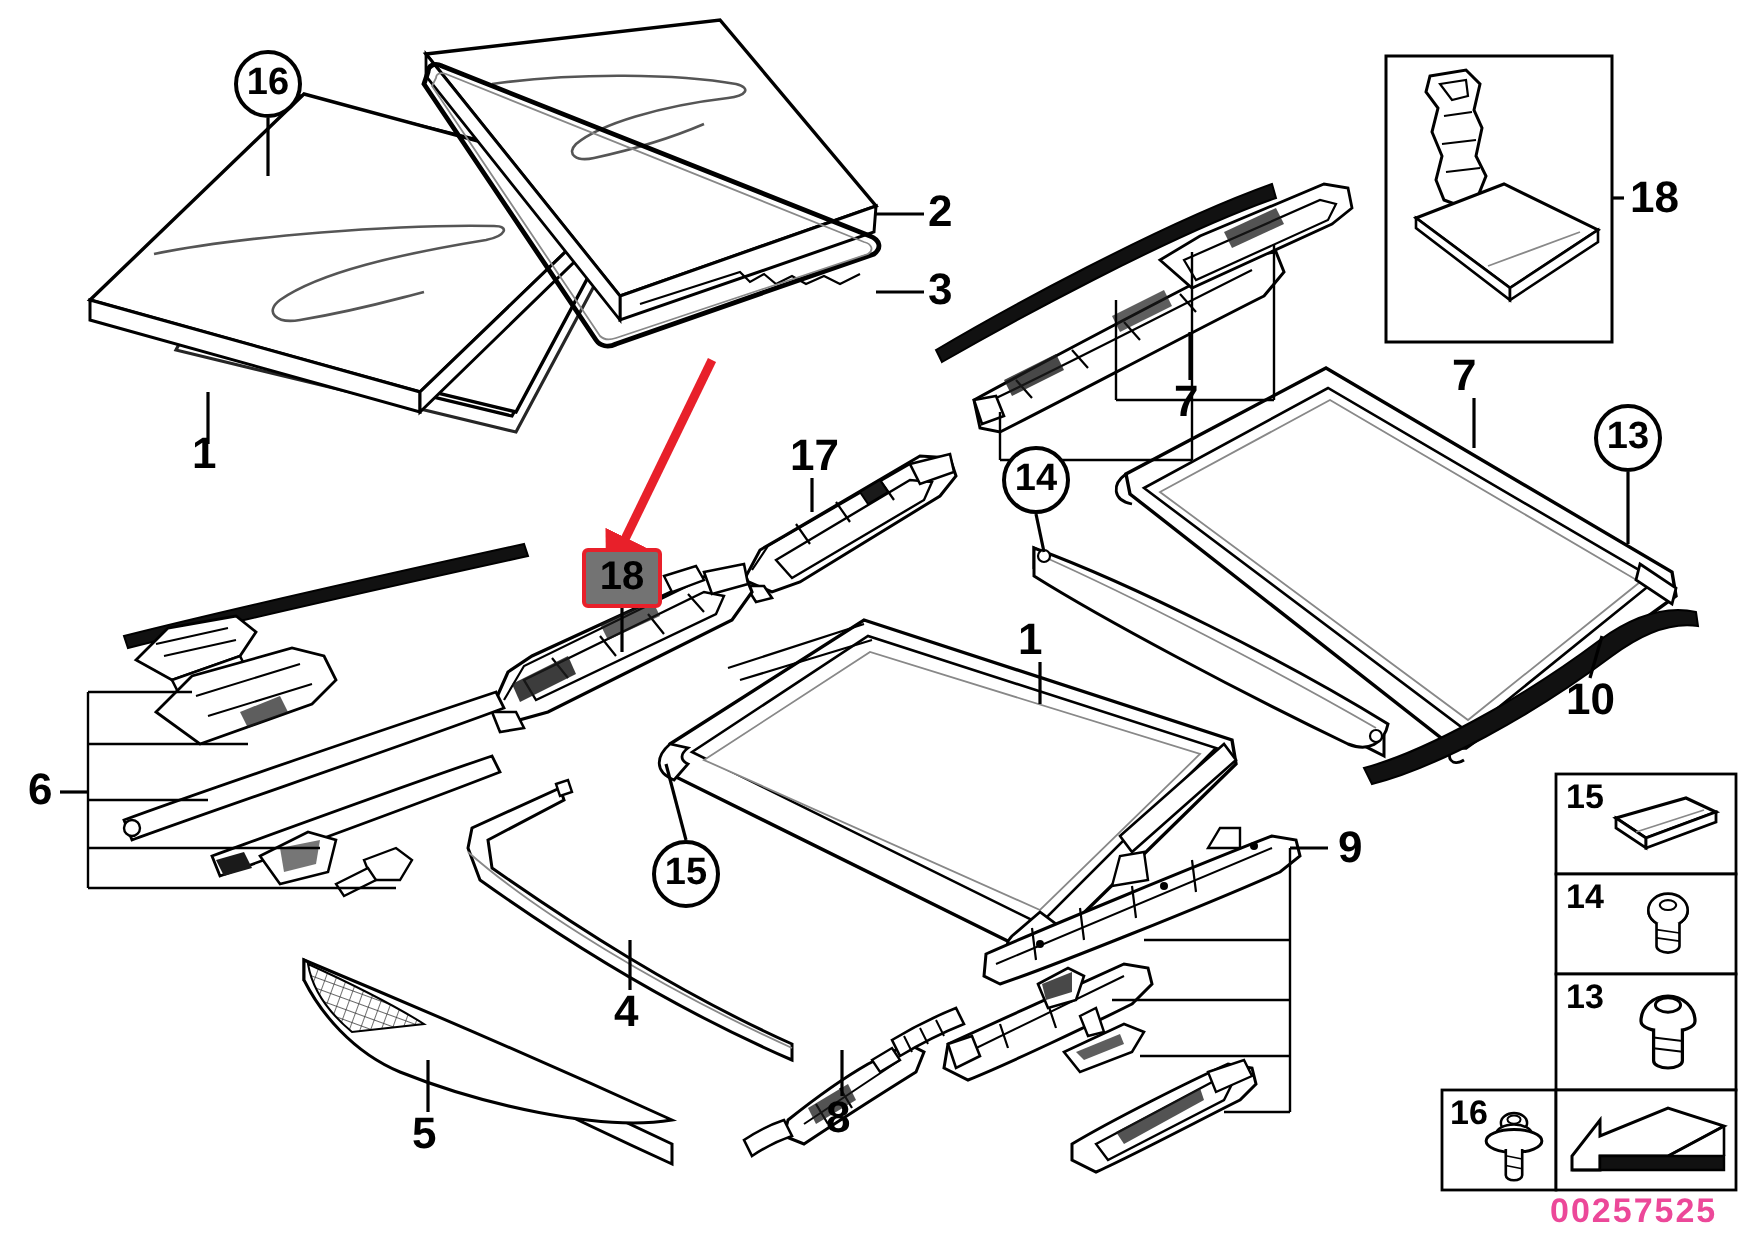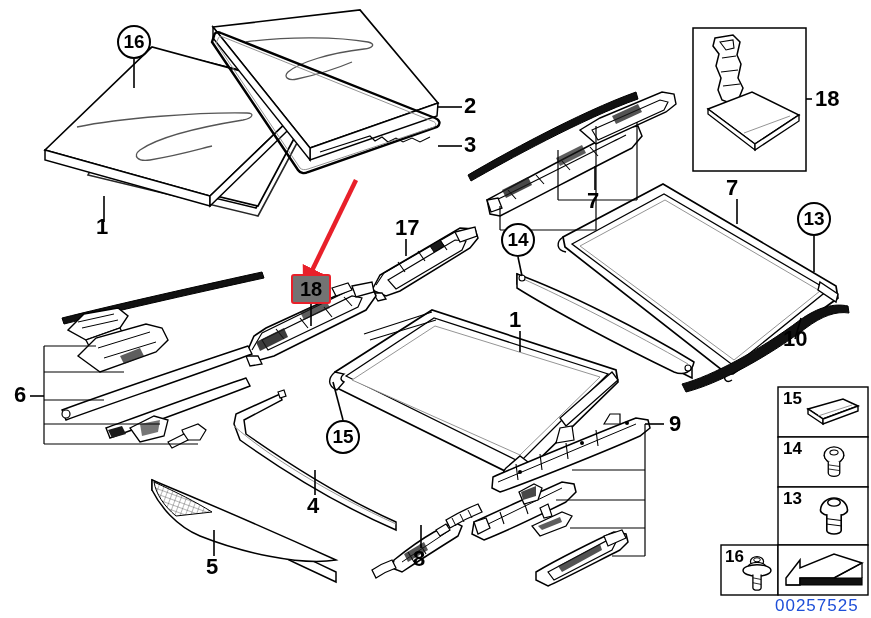--- a/index.html
+++ b/index.html
@@ -21,23 +21,23 @@
     line-height:1;
     white-space:nowrap;
     user-select:none;
   }
   .plain-num{font-size:22px;}
   .legend-num{font-size:17px;}
   .partnum{
     position:absolute;
     font-family:"Liberation Sans", sans-serif;
     font-size:17px;
-    font-weight:normal;
+    font-weight:bold;
     letter-spacing:1px;
-    color:#1d4ed8;
+    color:#ec4899;
   }
   .hl-box{
     position:absolute;
     border:2px solid #e8202a;
     border-radius:3px;
     background:#737373;
     box-sizing:border-box;
   }
   .hl-box span{
     position:absolute;
@@ -371,21 +371,21 @@
 
   <div class="callout-label plain-num" style="left:96px;  top:216px;">1</div>
   <div class="callout-label plain-num" style="left:464px; top:95px;">2</div>
   <div class="callout-label plain-num" style="left:464px; top:134px;">3</div>
   <div class="callout-label plain-num" style="left:307px; top:495px;">4</div>
   <div class="callout-label plain-num" style="left:206px; top:556px;">5</div>
   <div class="callout-label plain-num" style="left:14px;  top:384px;">6</div>
   <div class="callout-label plain-num" style="left:587px; top:190px;">7</div>
   <div class="callout-label plain-num" style="left:413px; top:548px;">8</div>
   <div class="callout-label plain-num" style="left:669px; top:413px;">9</div>
-  <div class="callout-label plain-num" style="left:783px; top:328px;">10</div>
+  <div class="callout-label plain-num" style="left:783px; top:339px;">10</div>
   <div class="callout-label plain-num" style="left:726px; top:177px;">7</div>
   <div class="callout-label plain-num" style="left:509px; top:309px;">1</div>
   <div class="callout-label plain-num" style="left:395px; top:217px;">17</div>
   <div class="callout-label plain-num" style="left:815px; top:88px;">18</div>
 
   <div class="circ-badge" style="left:117px; top:25px;  width:34px; height:34px;">
     <span>16</span>
   </div>
   <div class="circ-badge" style="left:797px; top:202px; width:34px; height:34px;">
     <span>13</span>

